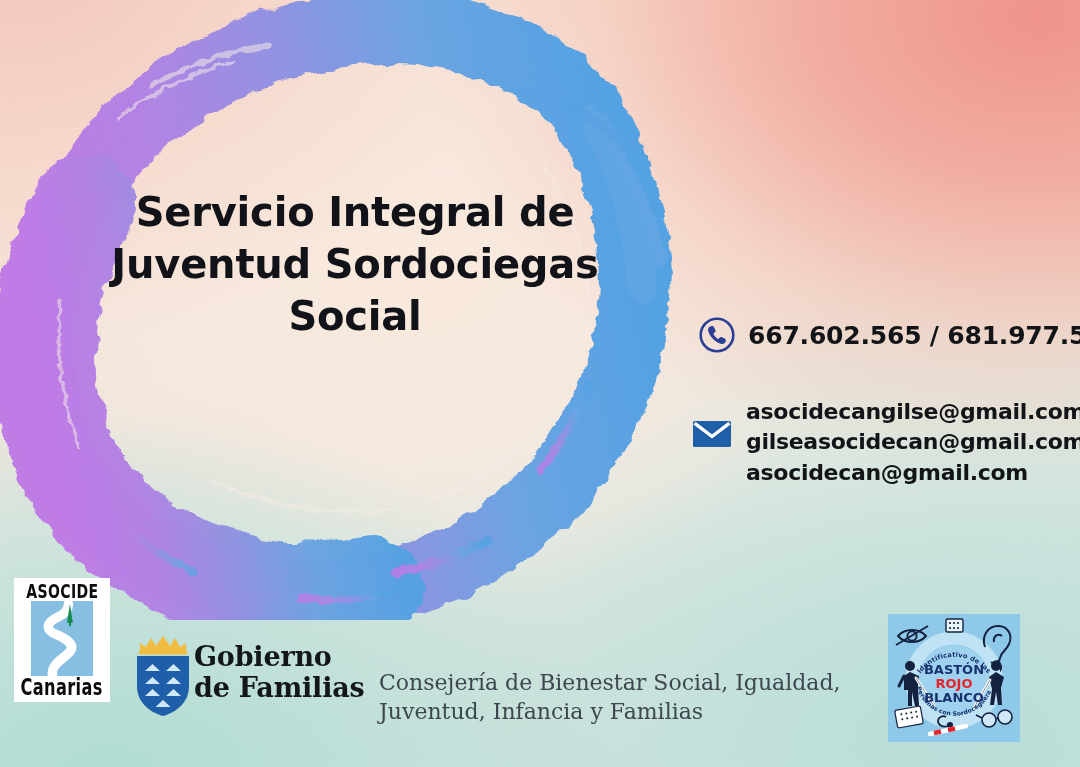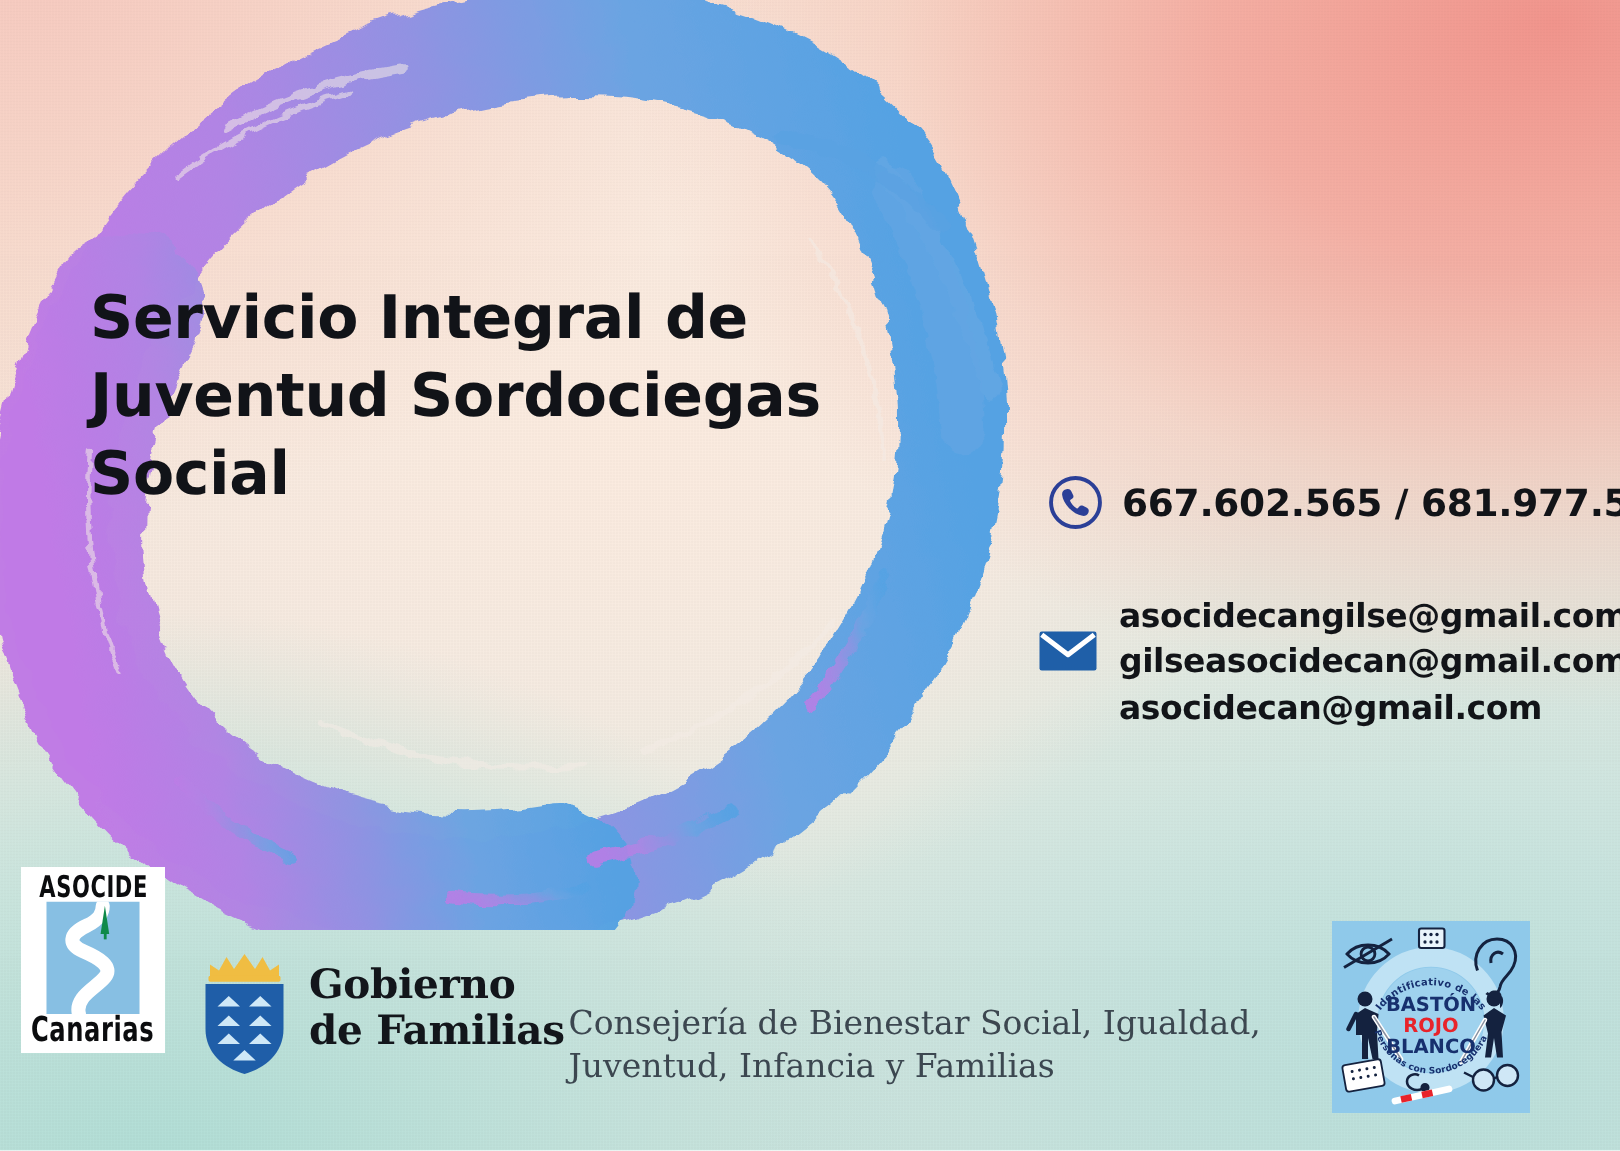--- a/index.html
+++ b/index.html
@@ -29,20 +29,21 @@
       repeating-linear-gradient(0deg,rgba(255,255,255,.22) 0px,rgba(255,255,255,.22) 1px,rgba(0,0,0,.015) 1px,rgba(0,0,0,.015) 2px),
       repeating-linear-gradient(90deg,rgba(255,255,255,.18) 0px,rgba(255,255,255,.18) 1px,rgba(0,0,0,.015) 1px,rgba(0,0,0,.015) 2px);
     pointer-events:none;mix-blend-mode:multiply;opacity:.55;
   }
 
   .enso{position:absolute;left:0;top:0;width:720px;height:620px;}
 
   
   .headline{
     position:absolute;left:60px;top:186px;width:590px;
+    text-align:center;
     font-family:"DejaVu Sans","Liberation Sans",sans-serif;
     font-weight:700;font-size:40px;line-height:1.30;
     color:#111318;letter-spacing:-0.2px;
   }
   .headline div{white-space:nowrap;}
 
   
   .contact-phone{position:absolute;left:698px;top:316px;display:flex;align-items:center;gap:12px;}
   .phone-num{
     font-family:"DejaVu Sans","Liberation Sans",sans-serif;
@@ -60,21 +61,21 @@
     display:flex;flex-direction:column;align-items:center;justify-content:space-between;}
   .asocide-word{
     font-family:"DejaVu Sans Condensed","Liberation Sans Narrow","Liberation Sans",sans-serif;
     font-weight:700;font-size:20px;line-height:1;color:#0b0c0e;
     transform:scaleX(.78);transform-origin:center;letter-spacing:.5px;white-space:nowrap;
   }
   .asocide-word.btm{font-size:23px;}
   .asocide-img{width:86px;height:104px;display:block;}
 
   
-  .gob{position:absolute;left:132px;top:630px;display:flex;align-items:center;gap:12px;}
+  .gob{position:absolute;left:132px;top:630px;display:flex;align-items:center;}
   .gob-shield{width:62px;height:86px;display:block;}
   .gob-text{
     font-family:"DejaVu Serif","Liberation Serif",serif;
     font-weight:700;font-size:27px;line-height:1.14;color:#13161b;letter-spacing:-.2px;white-space:nowrap;
   }
 
   .consejeria{
     position:absolute;left:379px;top:668px;
     font-family:"DejaVu Serif","Liberation Serif",serif;
     font-weight:400;font-size:22px;line-height:1.34;color:#3c4750;white-space:nowrap;

